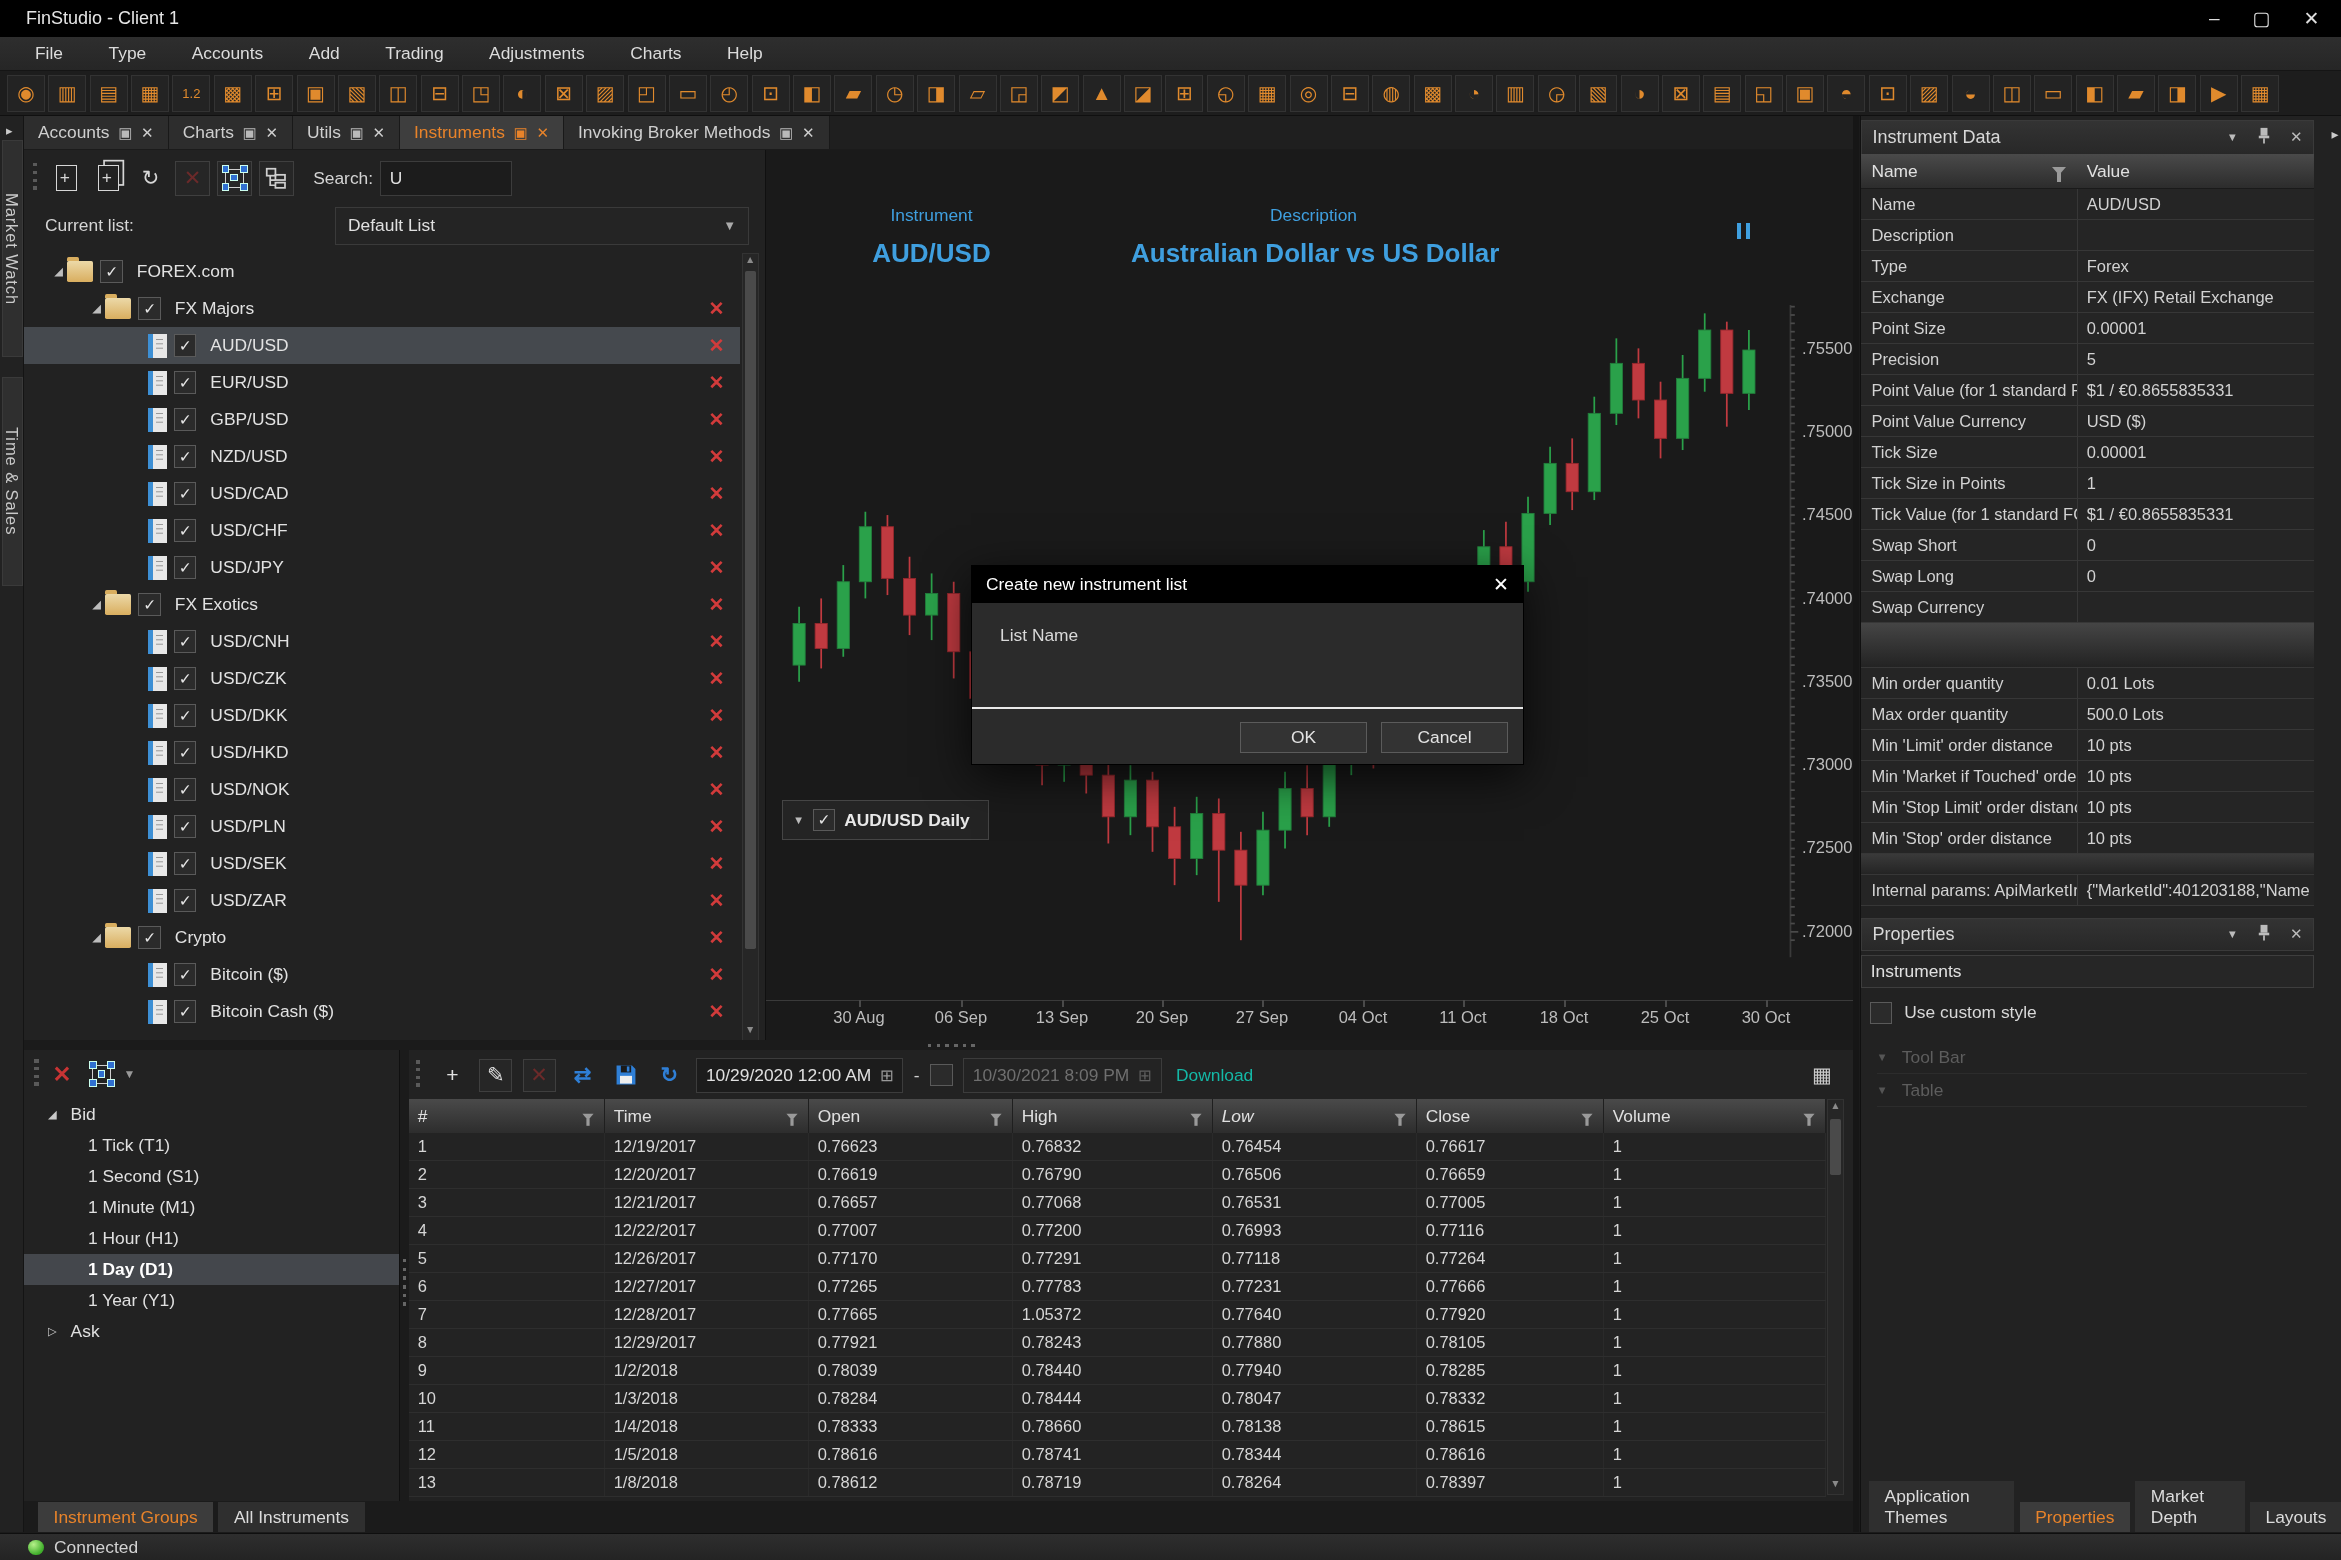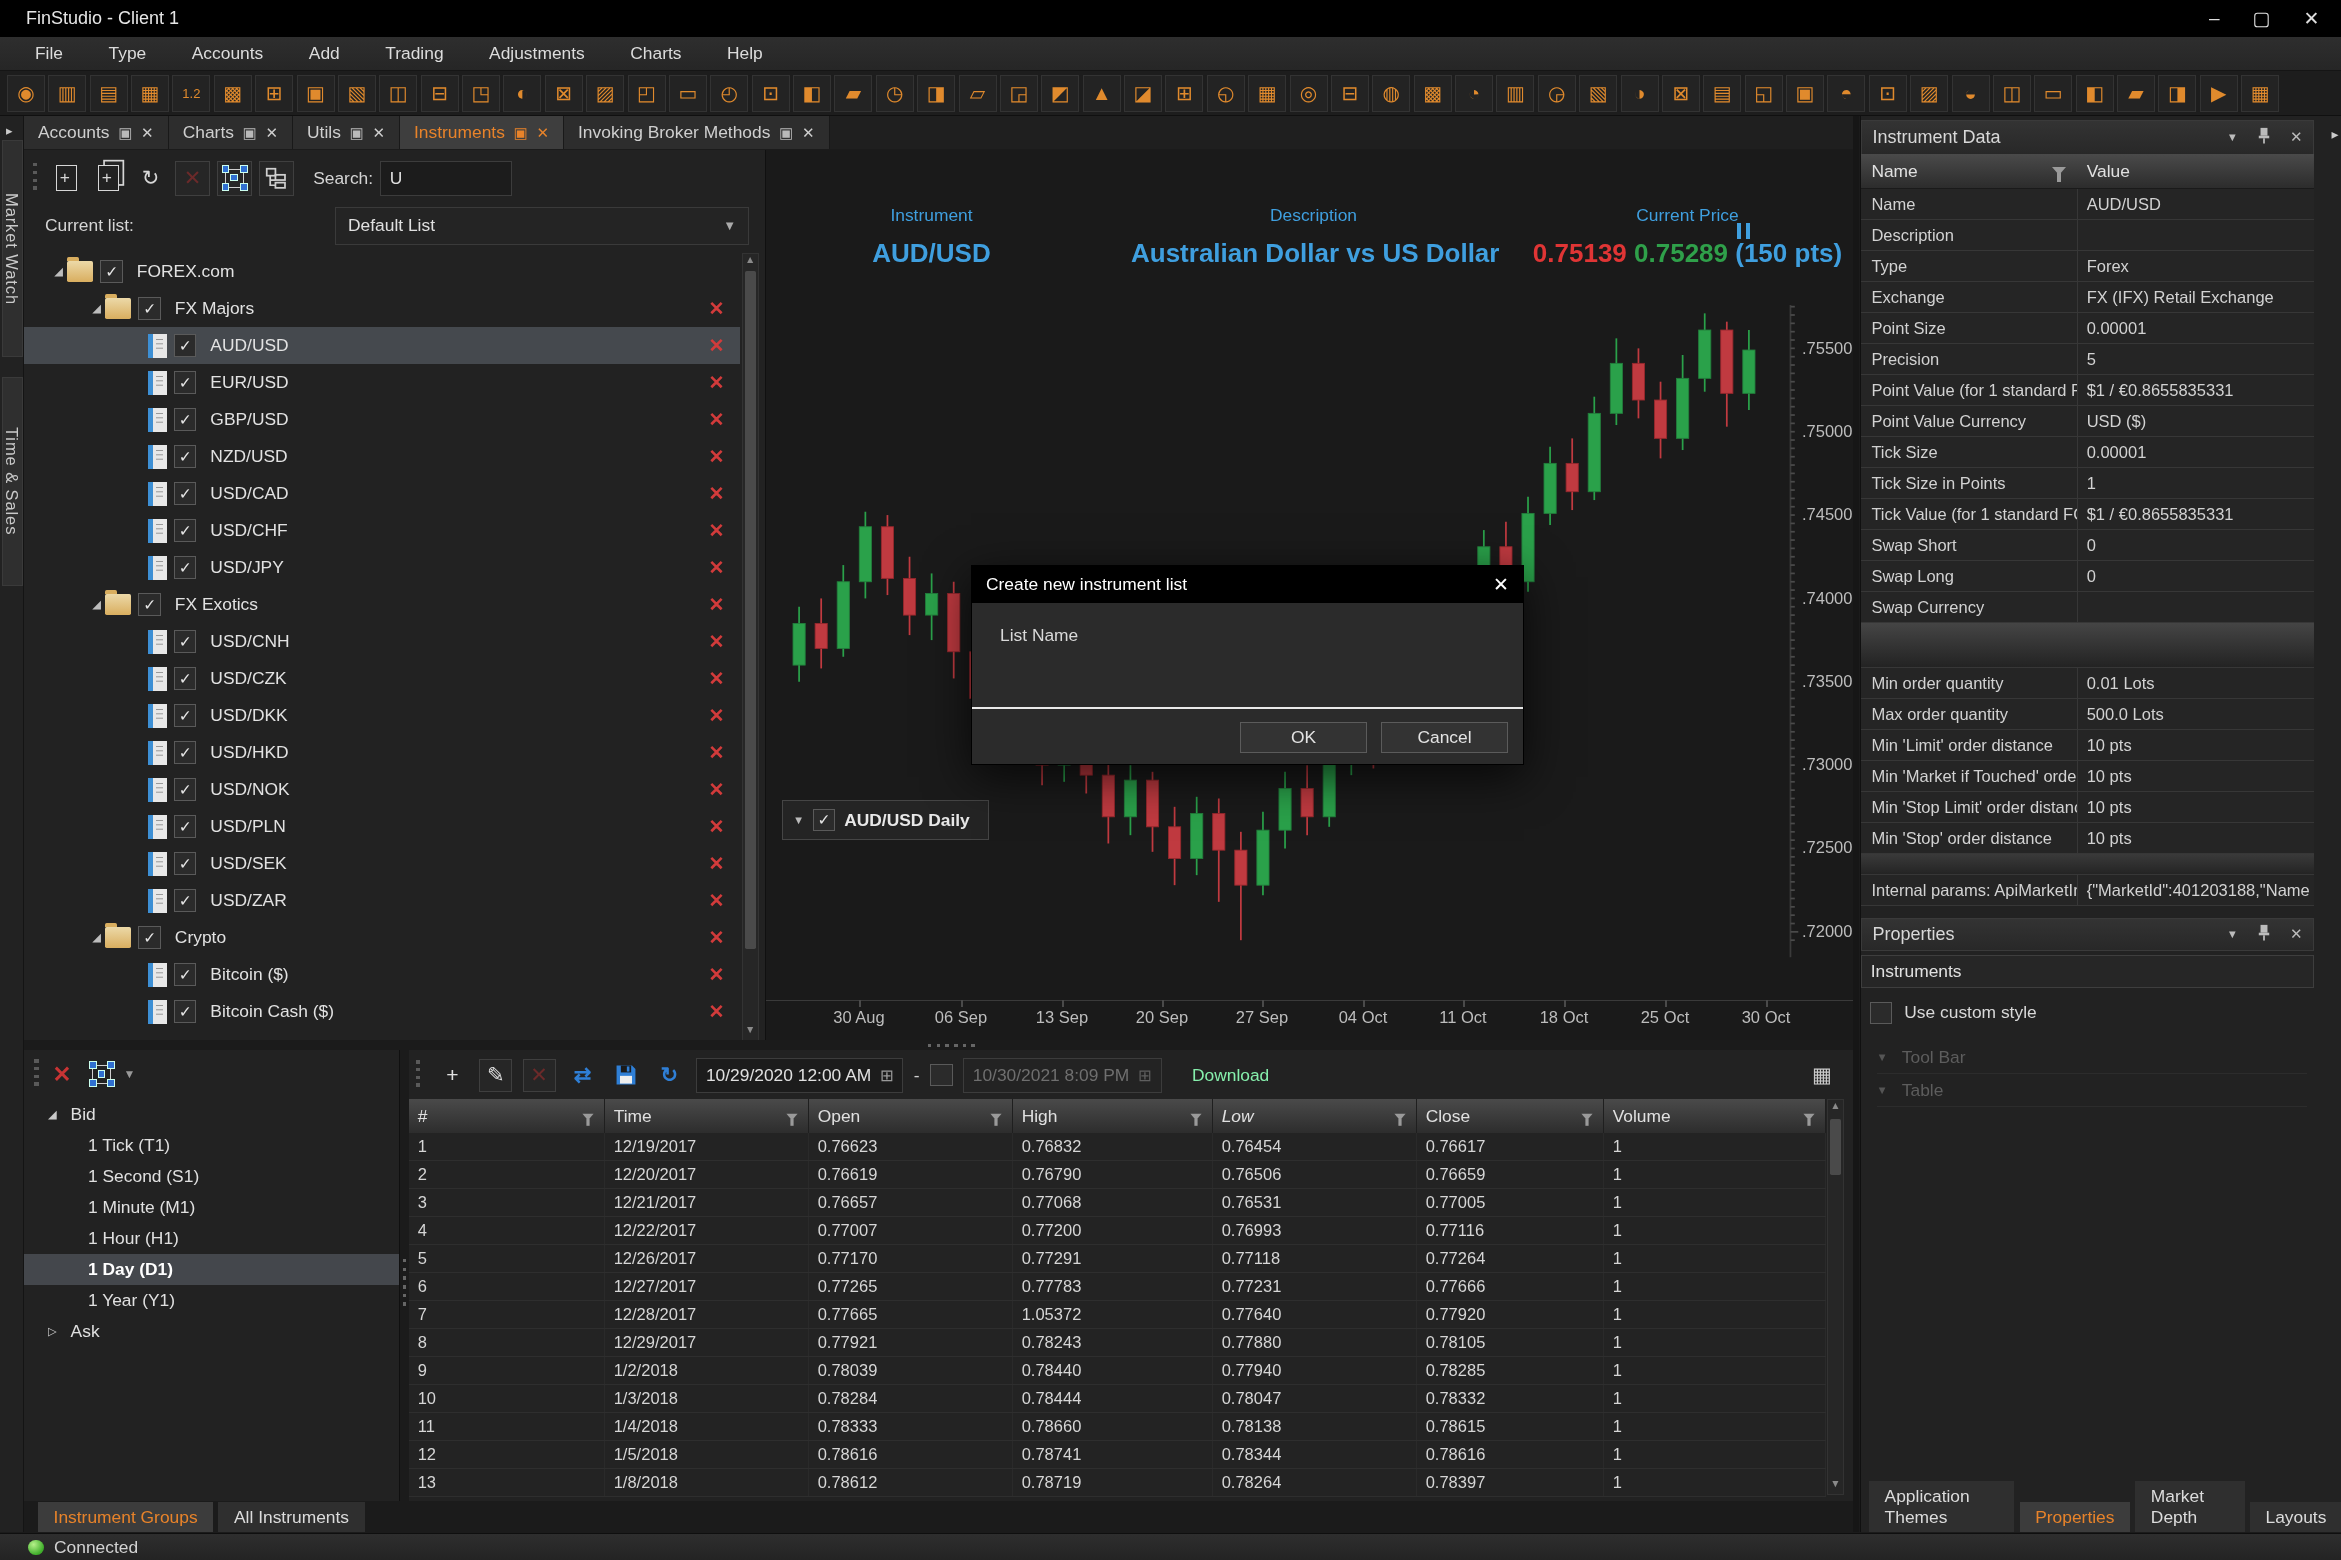--- a/index.html
+++ b/index.html
@@ -486,28 +486,20 @@
 
   <div id="chart-panel" class="abs">
     <div id="chart-head">
       <div class="ch-col" style="left:35px; top:17.4px; width:261px;">
         <div class="ch-lab">Instrument</div>
         <div class="ch-val">AUD/USD</div>
       </div>
       <div class="ch-col" style="left:365px; top:17.4px; width:365px;">
         <div class="ch-lab">Description</div>
         <div class="ch-val">Australian Dollar vs US Dollar</div>
-      </div>
-      <div class="ch-col" style="left:765px; top:17.4px; width:313px;">
-        <div class="ch-lab">Current Price</div>
-        <div class="ch-val">
-          <span class="px-red">0.75139</span>
-          <span class="px-grn">0.75289</span>
-          <span class="px-blu">(150 pts)</span>
-        </div>
       </div>
       <div id="pause">
           <i></i>
           <i></i>
         </div>
     </div>
     <svg id="plot" viewBox="0 0 1251 790">
         <line x1="1178" y1="0" x2="1178" y2="750" stroke="#3a3a3a" stroke-width="2"></line>
         <line x1="1178" y1="730.4145077720198" x2="1183" y2="730.4145077720198" stroke="#4a4a4a" stroke-width="2"></line>
         <line x1="1178" y1="720.8290155440415" x2="1187" y2="720.8290155440415" stroke="#4a4a4a" stroke-width="2"></line>
@@ -781,21 +773,21 @@
       <span class="datebox">
         <span>10/29/2020 12:00 AM</span>
         <span class="cal">⊞</span>
       </span>
       <span style="color:#cfcfcf; font-size:17.4px;">-</span>
       <span class="cbx" style="margin:0;"></span>
       <span class="datebox dis">
         <span>10/30/2021 8:09 PM</span>
         <span class="cal" style="color:#5f5f5f;">⊞</span>
       </span>
-      <span style="font-size:17.4px; color:#86efac; margin-left:20px; cursor:pointer;">Download</span>
+      <span style="font-size:17.4px; color:#14b8a6; margin-left:4px; cursor:pointer;">Download</span>
       <span class="ht-ic" style="margin-left:auto; margin-right:15.6px; color:#c9c9c9;">▦</span>
     </div>
     <div id="hist-head">
         <div class="hh-cell" style="width: 196px;">
           <span>#</span>
           <span class="funnel"></span>
         </div>
         <div class="hh-cell" style="width: 204px;">
           <span>Time</span>
           <span class="funnel"></span>

